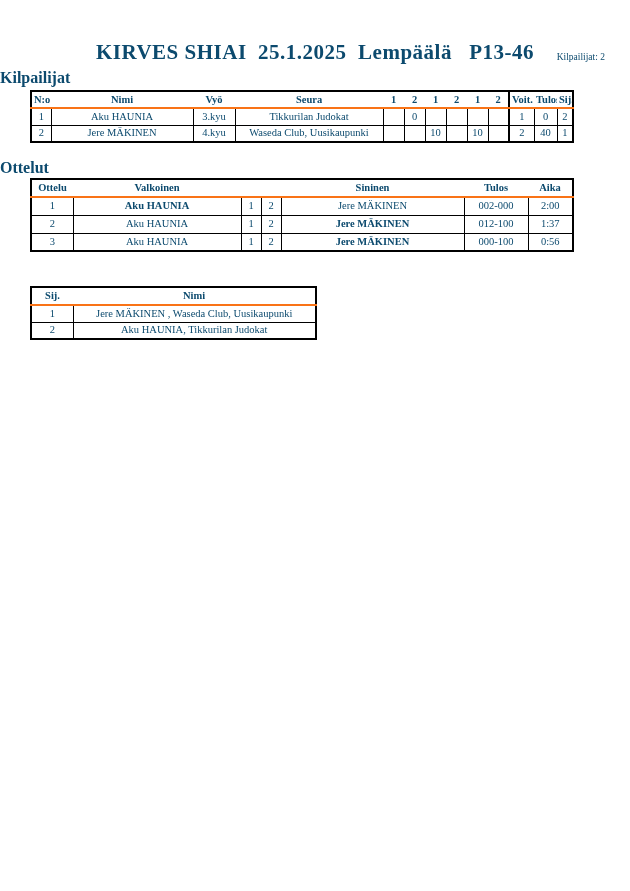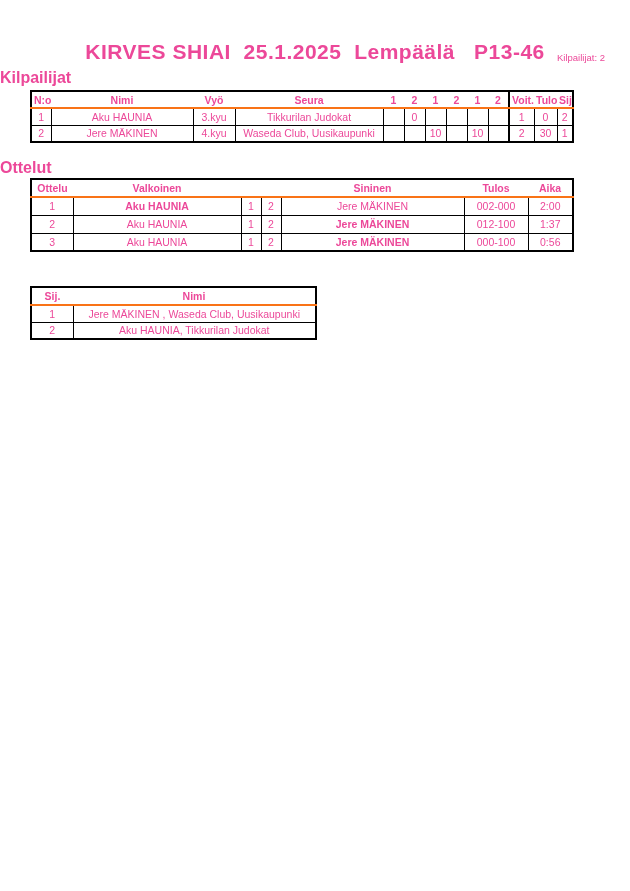--- a/index.html
+++ b/index.html
@@ -1,22 +1,22 @@
 <!DOCTYPE html>
 <html><head>
 <meta charset="utf-8">
 <style>
   html, body { margin: 0; padding: 0; background: #fff; }
   .page {
     position: relative;
     width: 630px;
     height: 769px;
     background: #ffffff;
-    color: #ec4899;
-    font-family: Liberation Sans, sans-serif;
+    color: #0c4a6e;
+    font-family: Liberation Serif, serif;
     overflow: hidden;
   }
   .main-title {
     position: absolute;
     left: 0; top: 40px; width: 630px;
     text-align: center;
     font-size: 21px;
     font-weight: bold;
     white-space: pre;
     letter-spacing: 0.5px;
@@ -137,21 +137,21 @@
         <td class="al pl6">Jere MÄKINEN</td>
         <td class="ac">4.kyu</td>
         <td class="al">Waseda Club, Uusikaupunki</td>
         <td class="ac"></td>
         <td class="ac"></td>
         <td class="ac">10</td>
         <td class="ac"></td>
         <td class="ac">10</td>
         <td class="ac"></td>
         <td class="ac thick-l">2</td>
-        <td class="ac">30</td>
+        <td class="ac">40</td>
         <td class="ac">1</td>
       </tr>
     </tbody>
   </table>
 
   <div class="section-title st-ottelut">Ottelut</div>
 
   <table class="tbl tbl2">
     <colgroup>
       <col style="width:42px">

